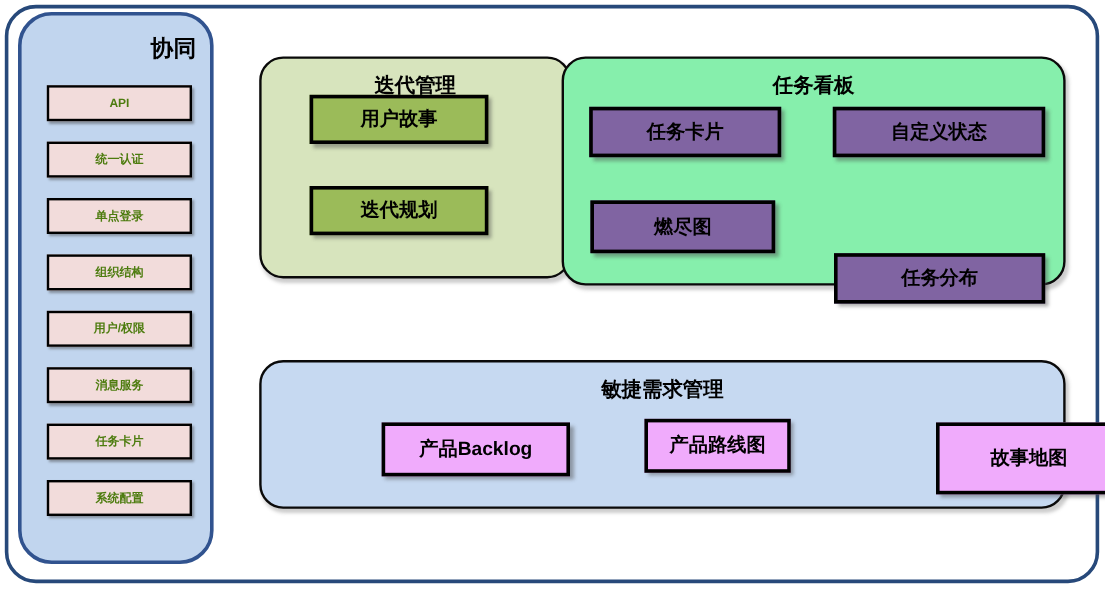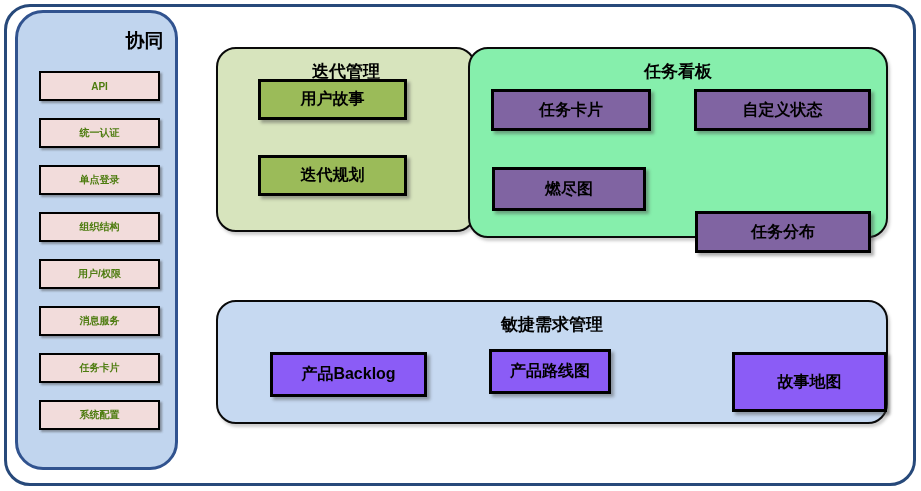--- a/index.html
+++ b/index.html
@@ -87,21 +87,21 @@
     font-size: 16px;
     font-weight: bold;
     color: #000000;
     box-sizing: border-box;
   }
   .panel-iteration { left: 216px; top: 47px; width: 260px; height: 185px; background: #d7e4bd; padding-left: 36px; }
   .box-green { background: #9bbb59; }
   .panel-taskboard { left: 468px; top: 47px; width: 420px; height: 191px; background: #86efac; }
   .box-purple { background: #8064a2; }
   .panel-agile { left: 216px; top: 300px; width: 672px; height: 124px; background: #c6d9f1; }
-  .box-blue { background: #8b5cf6; }
+  .box-blue { background: #f0abfc; margin-left: 48px; }
 
   
   .box-user-story     { left: 40px;  top: 30px;  width: 149px; height: 41px; }
   .box-iter-planning  { left: 40px;  top: 106px; width: 149px; height: 41px; }
   
   .box-task-card      { left: 21px;  top: 40px;  width: 160px; height: 42px; }
   .box-custom-status  { left: 224px; top: 40px;  width: 177px; height: 42px; }
   .box-burndown       { left: 22px;  top: 118px; width: 154px; height: 44px; }
   .box-task-dist      { left: 225px; top: 124px; width: 176px; height: 42px; margin-top: 38px; }
   

